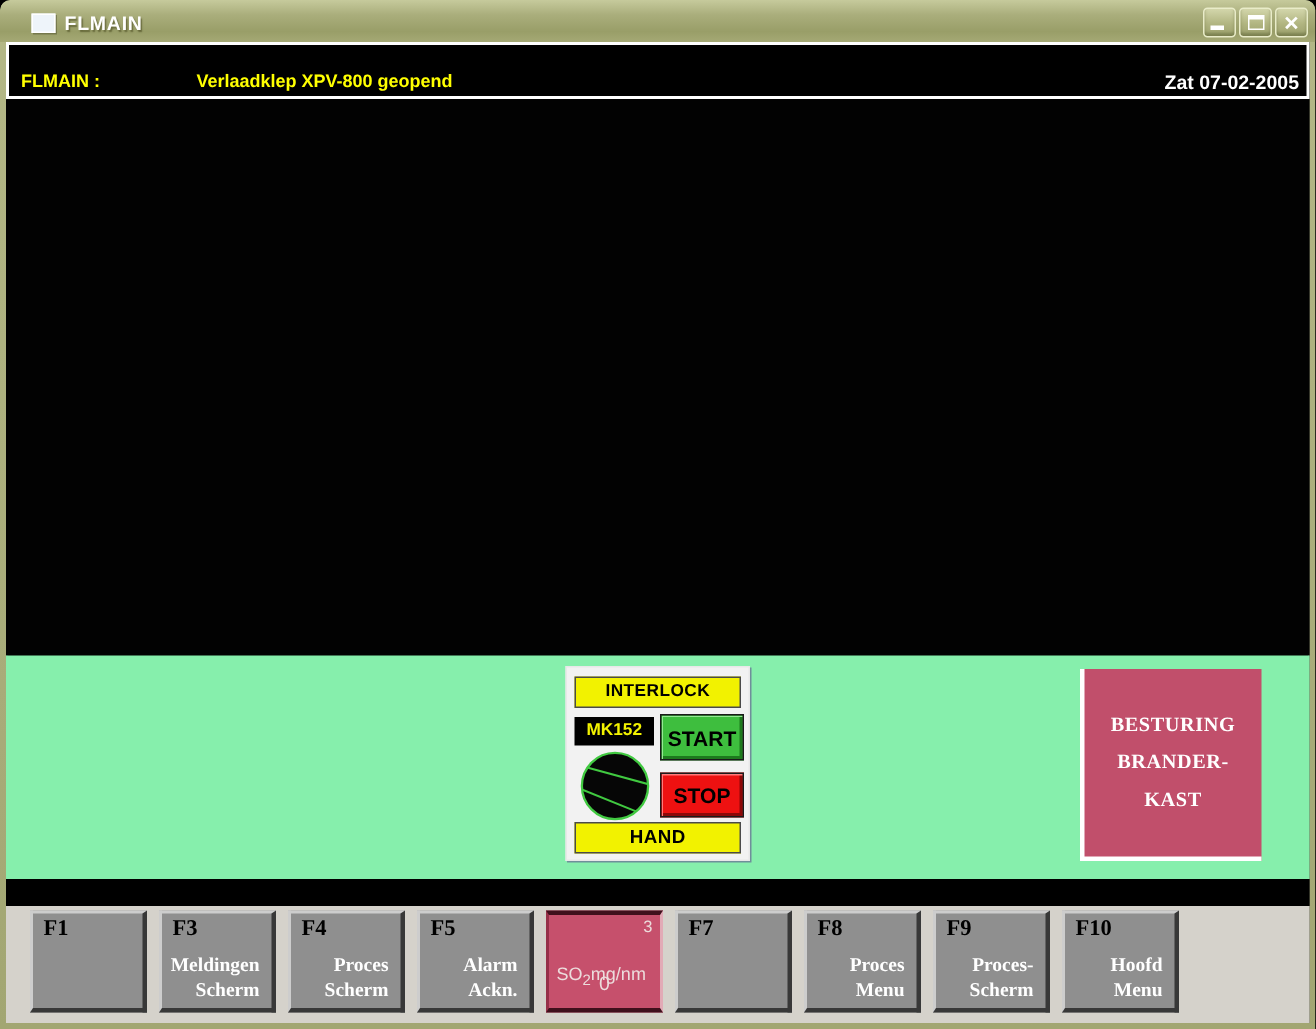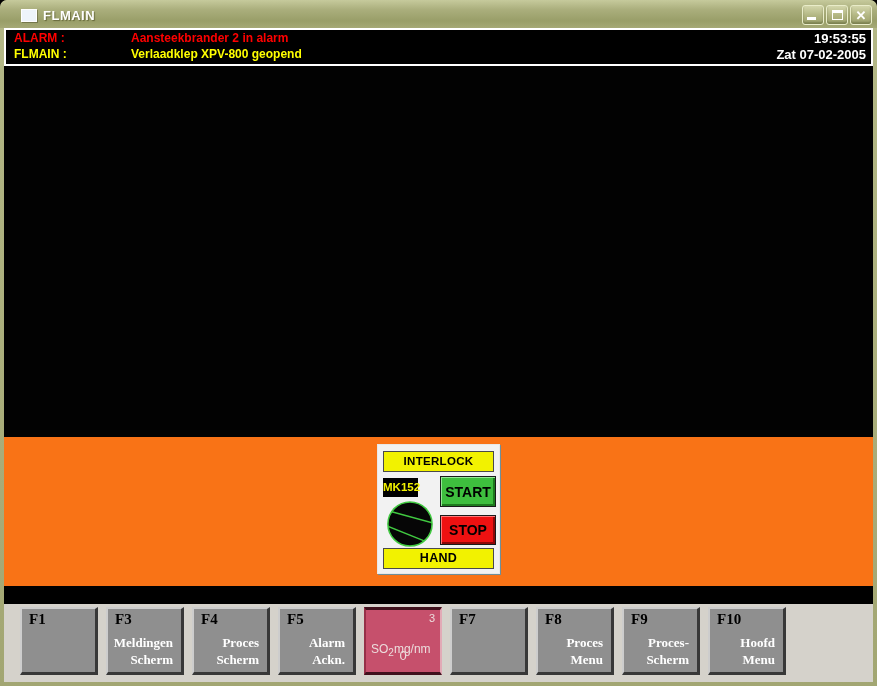--- a/index.html
+++ b/index.html
@@ -38,30 +38,30 @@
   .alarm-row { position:absolute; left:0; right:0; height:16px; }
   .row1 { top:1px; } .row2 { top:17px; }
   .a-lbl { position:absolute; left:8px; }
   .a-msg { position:absolute; left:125px; }
   .red { color:#ff0000; } .yellow { color:#ffff00; }
   .clock { position:absolute; right:5px; color:#ffffff; font-size:13px; }
 
   .main-screen { flex:1 1 auto; background:#020202; }
 
   
-  .teal-band { position:relative; flex:0 0 149px; background:#f97316; }
+  .teal-band { position:relative; flex:0 0 149px; background:#86efac; }
 
   .control-panel { position:absolute; left:373px; top:7px; width:123px; height:130px;
     background:#f2f2f2; border:1px solid #e8e8e8; box-shadow:1px 1px 0 #6f8f9a; }
   .panel-bar { position:absolute; left:5px; width:111px; height:21px; background:#f2f200;
     border:1px solid #4a4a4a; color:#000; font-weight:bold; font-size:11.5px;
     text-align:center; line-height:19px; letter-spacing:.3px; }
   .interlock { top:6px; }
   .hand { top:103px; font-size:12.5px; }
-  .tag { position:absolute; left:5px; top:33px; width:35px; height:19px; background:#000;
+  .tag { position:absolute; left:5px; top:33px; width:53px; height:19px; background:#000;
     color:#f2f200; font-weight:bold; font-size:11.5px; text-align:center; line-height:19px; }
   .btn-se { position:absolute; left:62px; width:56px; color:#000; font-family:"Liberation Sans",sans-serif;
     font-weight:bold; font-size:14px; text-align:center; border:1px solid #1a1a1a; cursor:pointer; }
   .start { top:31px; height:31px; background:#3ebe3e;
     box-shadow:inset 1px 1px 0 #94e894, inset -2px -2px 0 #1d7a1d; }
   .stop  { top:70px; height:30px; background:#ee1111;
     box-shadow:inset 1px 1px 0 #ff7a7a, inset -2px -2px 0 #8d0808; }
   .valve { position:absolute; left:8px; top:55px; width:48px; height:48px; }
 
   .besturing { position:absolute; left:716px; top:9px; width:121px; height:128px;
@@ -109,25 +109,20 @@
       </div>
       <div class="winbtn">
         <span class="glyph-x">✕</span>
       </div>
     </div>
   </div>
 
   <div class="client">
 
     <div class="alarm-bar">
-      <div class="alarm-row row1">
-        <span class="a-lbl red">ALARM :</span>
-        <span class="a-msg red">Aansteekbrander 2 in alarm</span>
-        <span class="clock">19:53:55</span>
-      </div>
       <div class="alarm-row row2">
         <span class="a-lbl yellow">FLMAIN :</span>
         <span class="a-msg yellow">Verlaadklep XPV-800 geopend</span>
         <span class="clock">Zat 07-02-2005</span>
       </div>
     </div>
 
     <div class="main-screen"></div>
 
     <div class="teal-band">
@@ -147,20 +142,25 @@
             <g clip-path="url(#vclip)">
               <line x1="5" y1="12" x2="49" y2="24" stroke="#41c941" stroke-width="1.4"></line>
               <line x1="1" y1="27" x2="43" y2="44" stroke="#41c941" stroke-width="1.4"></line>
             </g>
           </svg>
         </div>
         <button class="btn-se stop">STOP</button>
         <div class="panel-bar hand">HAND</div>
       </div>
 
+      <div class="besturing">
+        <div>BESTURING</div>
+        <div>BRANDER-</div>
+        <div>KAST</div>
+      </div>
 
     </div>
 
     <div class="black-strip"></div>
 
     <div class="fkey-bar">
 
       <button class="fkey">
         <span class="fnum">F1</span>
         <span class="fsub">

